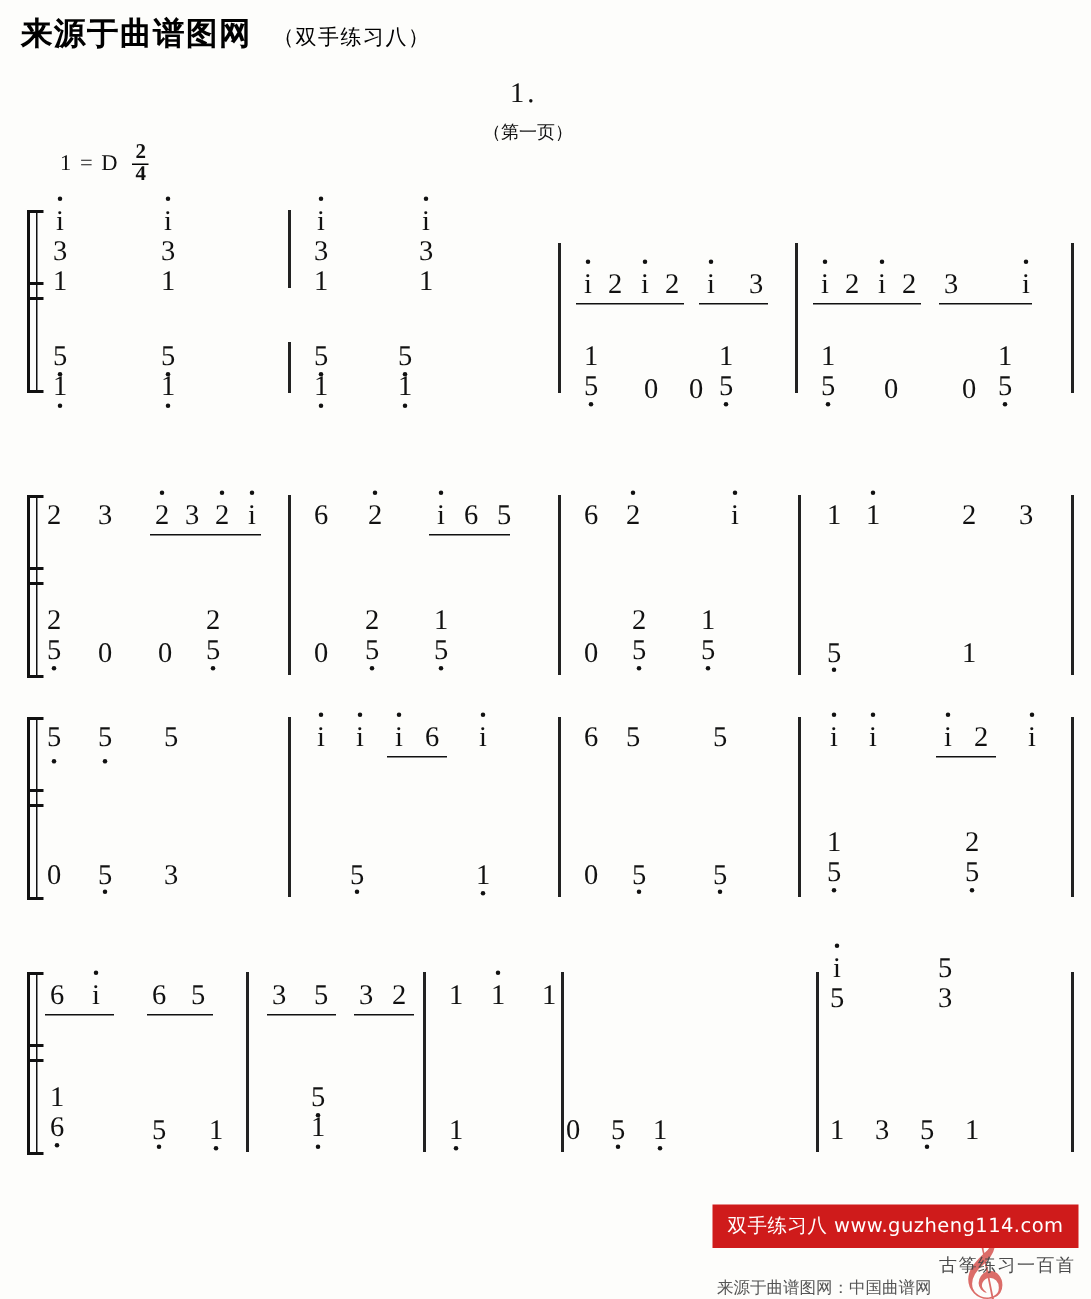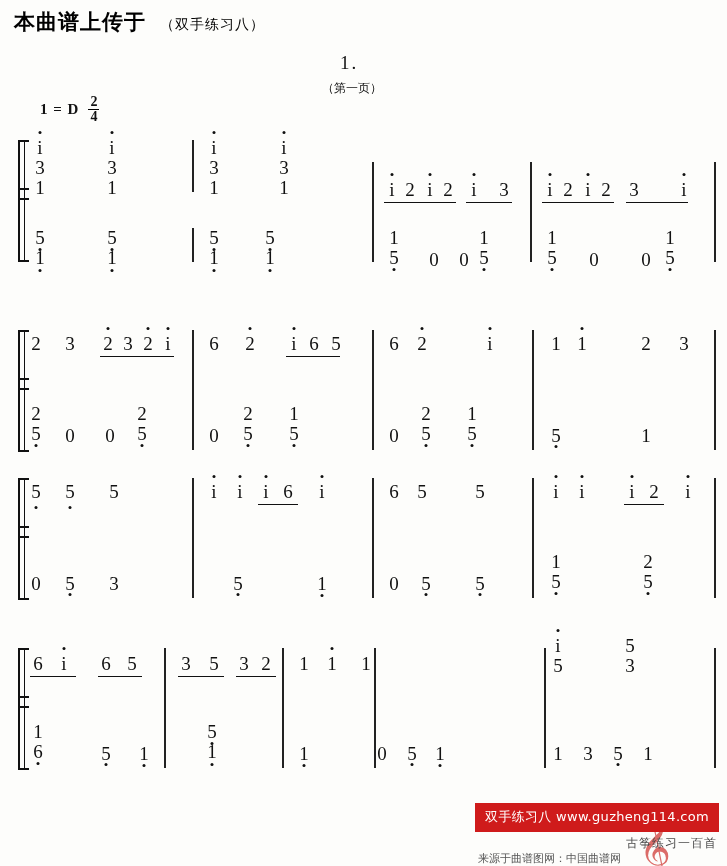--- a/index.html
+++ b/index.html
@@ -56,21 +56,21 @@
 
   .keysig {
     position: absolute;
     left: 40px;
     top: 95px;
     display: flex;
     align-items: center;
     font-family: "Liberation Serif", serif;
     font-size: 15px;
   }
-  .keysig .k-eq { letter-spacing: 1px; font-weight: bold; }
+  .keysig .k-eq { letter-spacing: 1px; }
   .keysig .meter {
     display: inline-flex;
     flex-direction: column;
     align-items: center;
     margin-left: 9px;
     line-height: 1.0;
     font-size: 14px;
     font-weight: bold;
   }
   .keysig .meter .num { border-bottom: 1.4px solid #000; padding: 0 2px; }
@@ -201,21 +201,21 @@
     color: #d6534f;
     opacity: .85;
     font-family: "DejaVu Serif", serif;
     line-height: 1;
   }
 </style>
 </head>
 <body>
 
 <div class="header">
-  <div class="main-title">本曲谱上传于</div>
+  <div class="main-title">来源于曲谱图网</div>
   <div class="sub-title">（双手练习八）</div>
 </div>
 
 <div class="piece-number">1.</div>
 <div class="page-note">（第一页）</div>
 
 <div class="keysig">
   <span class="k-eq">1 = D</span>
   <span class="meter">
     <span class="num">2</span>

